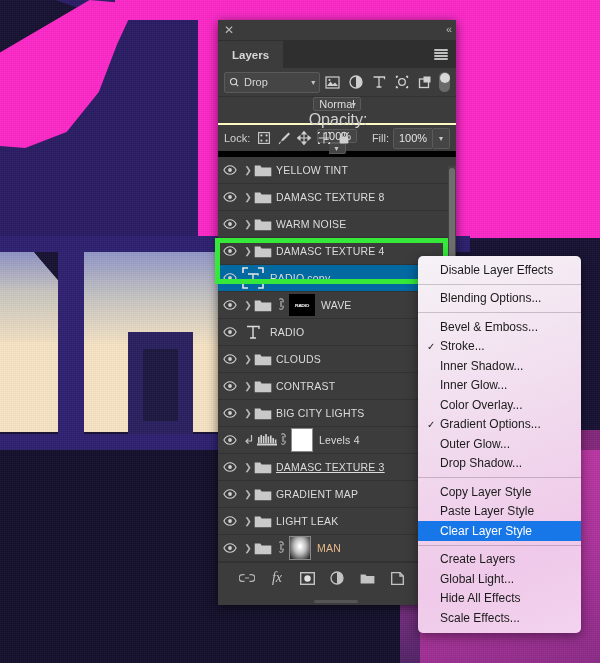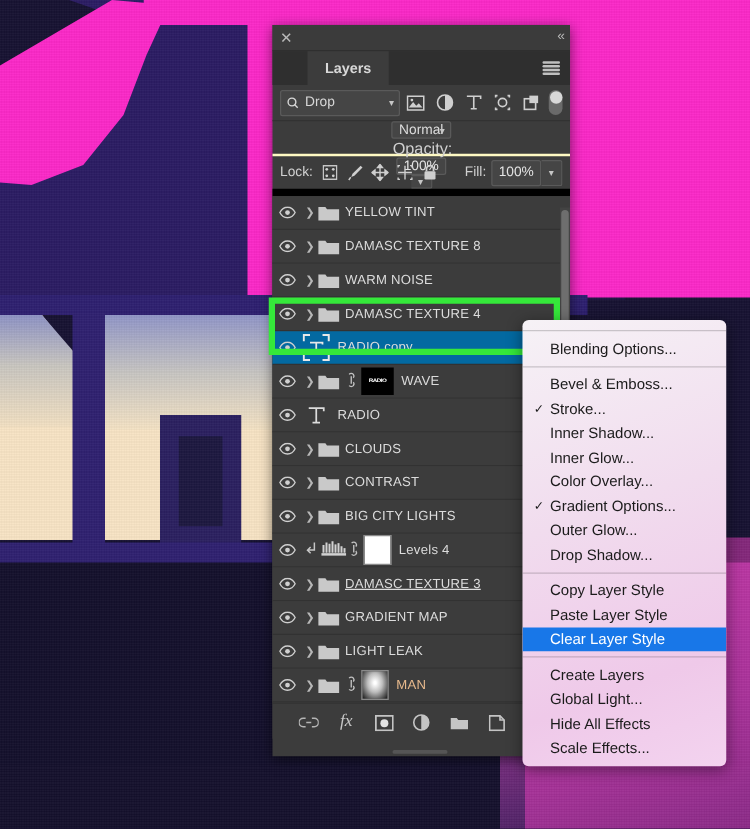--- a/index.html
+++ b/index.html
@@ -57,40 +57,40 @@
   #layers-panel{
     position:absolute;left:218px;top:20px;width:238px;height:585px;
     background:#3C3C3C;color:#c8c8c8;font-size:11px;
     box-shadow:0 2px 10px rgba(0,0,0,.55);
   }
   .panel-titlebar{height:20px;background:#3b3b3b;position:relative;border-bottom:1px solid #2f2f2f;}
   .tb-close{position:absolute;left:5px;top:4px;width:12px;height:12px;color:#b9b9b9;font-size:12px;line-height:12px;text-align:center;}
   .tb-collapse{position:absolute;right:5px;top:3px;color:#b9b9b9;font-size:11px;letter-spacing:-1px;}
 
   .panel-tabs{height:27px;background:#2F2F2F;position:relative;display:flex;align-items:stretch;}
-  .tab-active{background:#3C3C3C;color:#d8d8d8;font-size:11.5px;display:flex;align-items:center;padding:0 14px;font-weight:bold;margin-left:28px;}
+  .tab-active{background:#3C3C3C;color:#d8d8d8;font-size:11.5px;display:flex;align-items:center;padding:0 14px;font-weight:bold;}
   .tab-menu{position:absolute;right:8px;top:8px;width:14px;height:11px;display:flex;flex-direction:column;justify-content:space-between;}
   .tab-menu i{display:block;height:1.6px;background:#c0c0c0;border-radius:1px;}
 
   .panel-row{display:flex;align-items:center;padding:0 6px;height:26px;}
   .filter-row{height:28px;border-bottom:1px solid #323232;}
   .kind-select{
     width:90px;height:19px;background:#454545;border:1px solid #5a5a5a;border-radius:2px;
     display:flex;align-items:center;padding:0 4px;position:relative;color:#d6d6d6;font-size:11px;}
   .kind-select .lbl{margin-left:4px;}
   .kind-select .chev{position:absolute;right:4px;color:#c6c6c6;font-size:8px;}
   .fbtn{width:22px;height:20px;display:flex;align-items:center;justify-content:center;margin-left:2px;}
   .fswitch{width:11px;height:20px;border-radius:6px;background:#6a6a6a;position:relative;margin-left:4px;}
   .fswitch::after{content:"";position:absolute;left:0.5px;top:0.5px;width:10px;height:10px;border-radius:50%;background:#d8d8d8;}
 
   .mode-row{height:26px;border-bottom:2px solid #fef9c3;flex-direction:column;}
   .blend-select{flex:1;height:19px;background:#454545;border:1px solid #5a5a5a;border-radius:2px;
     display:flex;align-items:center;padding:0 5px;position:relative;color:#dcdcdc;font-size:11px;}
   .blend-select .chev{position:absolute;right:4px;font-size:8px;color:#c6c6c6;}
-  .op-label{margin:0 4px 0 6px;color:#d0d0d0;font-size:13px;}
+  .op-label{margin:0 4px 0 6px;color:#d0d0d0;font-size:16px;}
   .num-box{width:38px;height:19px;background:#454545;border:1px solid #5a5a5a;border-radius:2px;
     color:#e4e4e4;font-size:11px;display:flex;align-items:center;justify-content:center;}
   .num-chev{width:16px;height:19px;background:#454545;border:1px solid #5a5a5a;border-left:none;border-radius:0 2px 2px 0;
     display:flex;align-items:center;justify-content:center;font-size:8px;color:#c6c6c6;}
 
   .lock-row{height:26px;border-bottom:6px solid #000000;}
   .lock-label{color:#d0d0d0;font-size:11px;margin-right:4px;}
   .lbtn{width:20px;height:20px;display:flex;align-items:center;justify-content:center;}
   .fill-label{color:#d0d0d0;font-size:11px;margin-left:auto;margin-right:4px;}
 
@@ -541,20 +541,24 @@
         </svg>
     </div>
   </div>
 
   <div class="hscroll"></div>
 </div>
 
 <div id="green-highlight"></div>
 
 <div id="context-menu">
+    <div class="cm-item">
+      <span class="chk"></span>
+      <span class="txt">Disable Layer Effects</span>
+    </div>
     <div class="cm-sep"></div>
     <div class="cm-item">
       <span class="chk"></span>
       <span class="txt">Blending Options...</span>
     </div>
     <div class="cm-sep"></div>
     <div class="cm-item">
       <span class="chk"></span>
       <span class="txt">Bevel &amp; Emboss...</span>
     </div>

